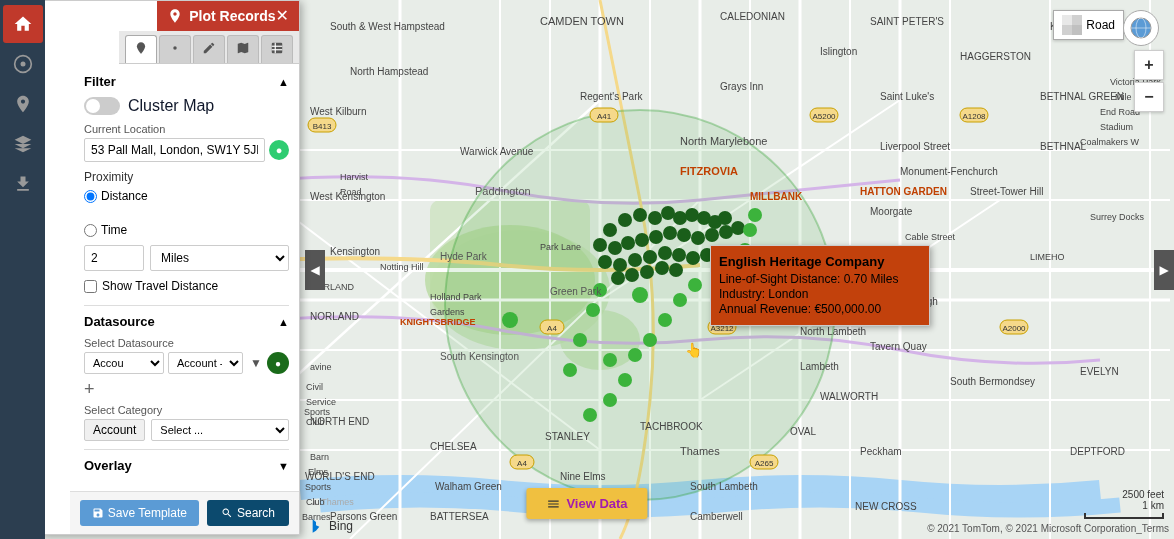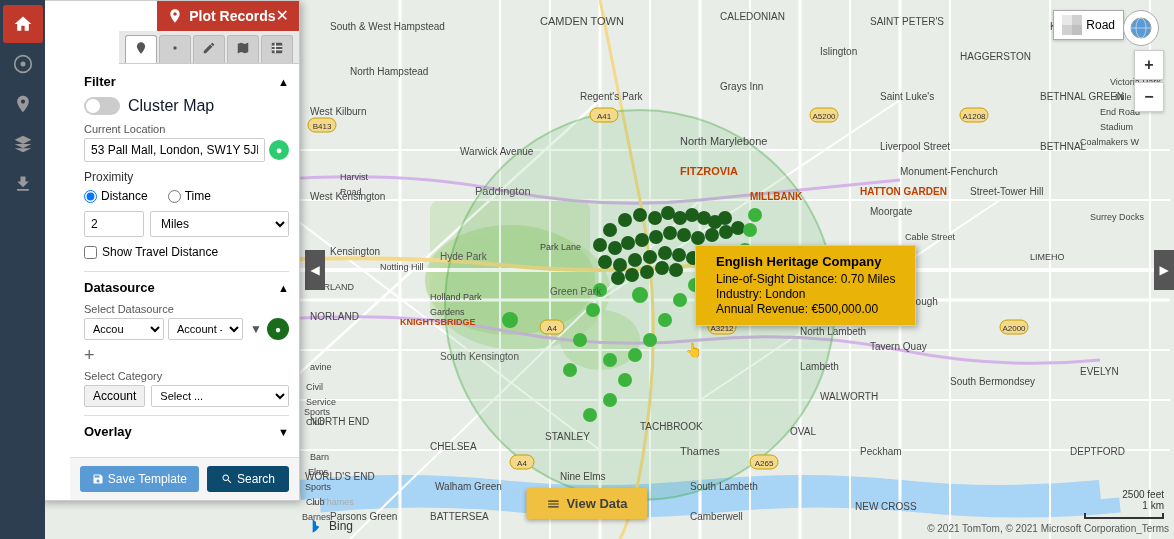--- a/index.html
+++ b/index.html
@@ -183,20 +183,21 @@
     .proximity-label {
       font-size: 12px;
       color: #333;
       margin-bottom: 5px;
     }
 
     .radio-row {
       display: flex;
       gap: 20px;
       margin-bottom: 8px;
+      flex-direction: column;
     }
 
     .radio-item {
       display: flex;
       align-items: center;
       gap: 4px;
       cursor: pointer;
     }
 
     .number-unit-row {
@@ -441,24 +442,24 @@
       cursor: pointer;
       font-size: 12px;
       z-index: 50;
       box-shadow: 0 1px 3px rgba(0,0,0,0.2);
     }
 
     
     .map-tooltip {
       position: absolute;
       top: 245px;
-      left: 695px;
-      background: #eab308;
+      left: 710px;
+      background: #c2410c;
       border: 1px solid #ccc;
-      padding: 8px 20px;
+      padding: 8px 8px;
       font-size: 12px;
       z-index: 60;
       box-shadow: 2px 2px 6px rgba(0,0,0,0.3);
       white-space: nowrap;
       min-width: 220px;
     }
 
     .tooltip-title {
       font-weight: bold;
       margin-bottom: 3px;
@@ -469,21 +470,21 @@
       margin-bottom: 1px;
     }
 
     
     .view-data-btn {
       position: absolute;
       bottom: 20px;
       left: 50%;
       transform: translateX(-50%);
       background: #f0c040;
-      color: #404040;
+      color: #a21caf;
       border: none;
       padding: 8px 20px;
       font-size: 13px;
       font-weight: bold;
       cursor: pointer;
       border-radius: 3px;
       box-shadow: 0 2px 4px rgba(0,0,0,0.3);
       z-index: 50;
       display: flex;
       align-items: center;

